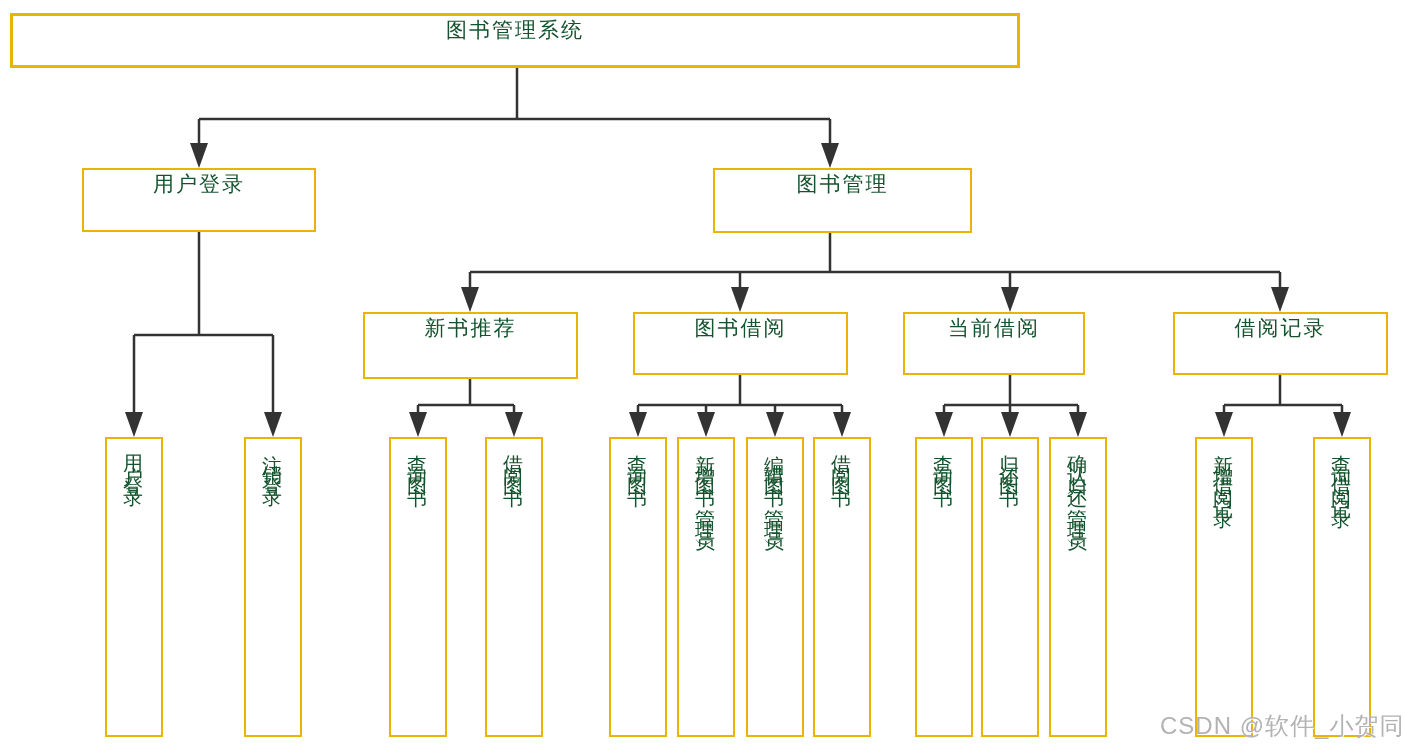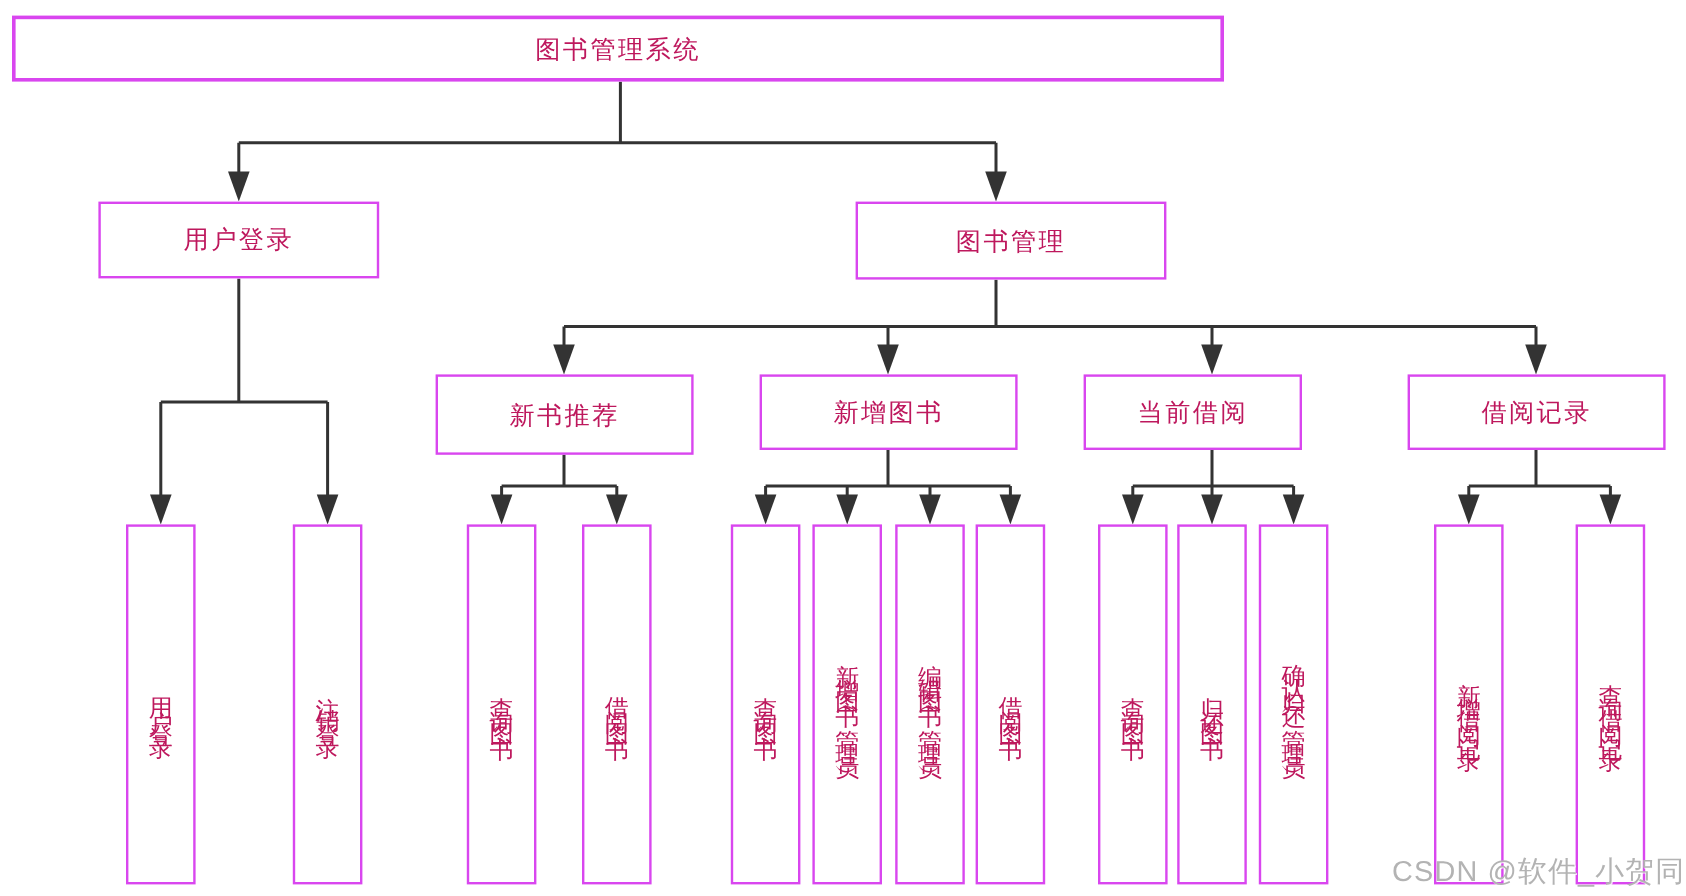--- a/index.html
+++ b/index.html
@@ -8,25 +8,25 @@
     width:1405px;height:747px;
     background:#ffffff;
     font-family:"Liberation Sans","DejaVu Sans",sans-serif;
     overflow:hidden;
   }
   svg.lines{position:absolute;left:0;top:0;}
   .node{
     position:absolute;
     box-sizing:border-box;
     background:#ffffff;
-    border:2px solid #d946ef;
+    border:2px solid #eab308;
     display:flex;
-    align-items:center;
+    align-items:flex-start;
     justify-content:center;
-    color:#be185d;
+    color:#14532d;
   }
   .root{border-width:3px;}
   .hbox{font-size:21px;letter-spacing:2px;}
   .vbox span{
     writing-mode:vertical-rl;
     text-orientation:mixed;
     font-size:20px;
     letter-spacing:11px;
     white-space:nowrap;
   }
@@ -93,21 +93,21 @@
     <span>用户登录</span>
   </div>
   <div class="node hbox" style="left:713px;top:168px;width:259px;height:65px">
     <span>图书管理</span>
   </div>
 
   <div class="node hbox" style="left:363px;top:312px;width:215px;height:67px">
     <span>新书推荐</span>
   </div>
   <div class="node hbox" style="left:633px;top:312px;width:215px;height:63px">
-    <span>新增图书</span>
+    <span>图书借阅</span>
   </div>
   <div class="node hbox" style="left:903px;top:312px;width:182px;height:63px">
     <span>当前借阅</span>
   </div>
   <div class="node hbox" style="left:1173px;top:312px;width:215px;height:63px">
     <span>借阅记录</span>
   </div>
 
   <div class="node vbox" style="left:105px;top:437px;width:58px;height:300px">
     <span>用户登录</span>

